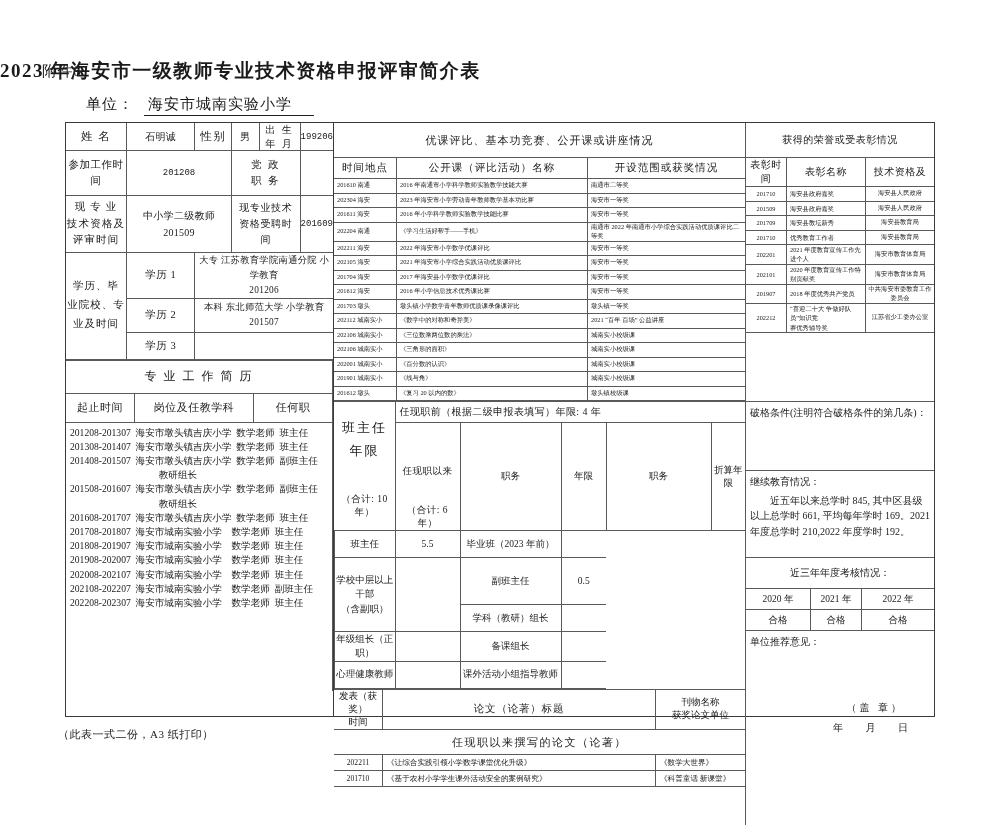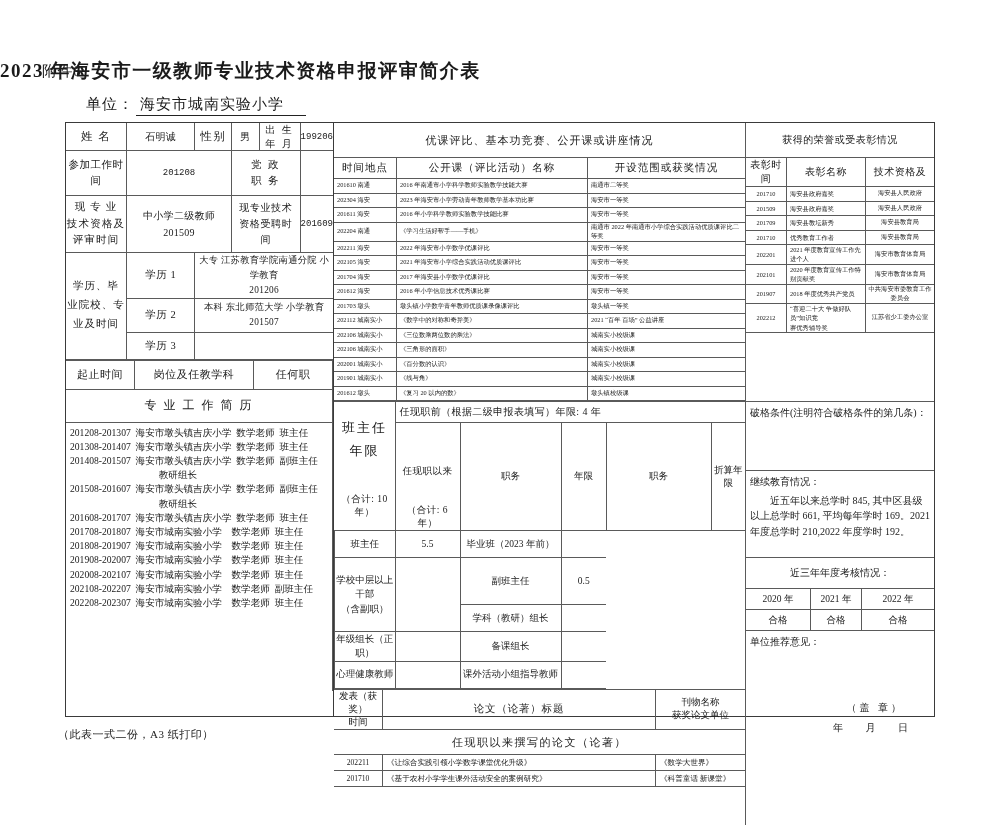--- a/index.html
+++ b/index.html
@@ -11,21 +11,21 @@
     overflow:hidden;
   }
   .page { position:relative; width:1000px; height:825px; }
 
   
   .attach { position:absolute; left:42px; top:62px; font-size:15px; letter-spacing:.5px; }
   .doc-title { position:absolute; left:0; top:58px; width:1000px; text-align:left;
                font-size:19px; font-weight:bold; letter-spacing:1.5px; }
   .unit-row { position:absolute; left:86px; top:95px; font-size:15px; display:flex; align-items:flex-start; }
   .unit-label { letter-spacing:1px; }
-  .unit-value { margin-left:2px; border-bottom:1.2px solid #222; padding:0 22px 1px 4px;
+  .unit-value { margin-left:10px; border-bottom:1.2px solid #222; padding:0 22px 1px 4px;
                 font-size:15px; letter-spacing:1px; }
 
   
   .frame { position:absolute; left:65px; top:122px; width:870px; height:595px;
            border:1.2px solid #3a3a3a; box-sizing:border-box; display:flex; }
   .colL { width:268px; border-right:1.2px solid #3a3a3a; box-sizing:border-box;
           display:flex; flex-direction:column; }
   .colM { flex:1; display:flex; flex-direction:column; }
 
   table { border-collapse:collapse; width:100%; }
@@ -143,26 +143,26 @@
         <tr>
           <td class="lbl" style="height:26px;font-size:10.5px;letter-spacing:.5px;">学历 3</td>
           <td class="val" colspan="4" style="border-right:none;"></td>
         </tr>
       </tbody>
         </table>
 
       <table style="border-left:none;border-bottom:none;">
         <tbody>
             <tr>
+          <td colspan="3" class="sec-head" style="height:32px;border-left:none;">专 业 工 作 简 历</td>
+        </tr>
+        <tr>
           <td class="lbl" style="width:68px;height:28px;border-left:none;font-size:11px;letter-spacing:.5px;">起止时间</td>
           <td class="lbl" style="width:118px;font-size:11px;letter-spacing:.5px;">岗位及任教学科</td>
           <td class="lbl" style="font-size:11px;letter-spacing:.5px;">任何职</td>
-        </tr>
-        <tr>
-          <td colspan="3" class="sec-head" style="height:32px;border-left:none;">专 业 工 作 简 历</td>
         </tr>
         <tr>
           <td colspan="3" style="border-left:none;border-bottom:none;height:268px;vertical-align:top;">
             <div class="resume-list">201208-201307  海安市墩头镇吉庆小学  数学老师  班主任
 201308-201407  海安市墩头镇吉庆小学  数学老师  班主任
 201408-201507  海安市墩头镇吉庆小学  数学老师  副班主任
                                      教研组长
 201508-201607  海安市墩头镇吉庆小学  数学老师  副班主任
                                      教研组长
 201608-201707  海安市墩头镇吉庆小学  数学老师  班主任

